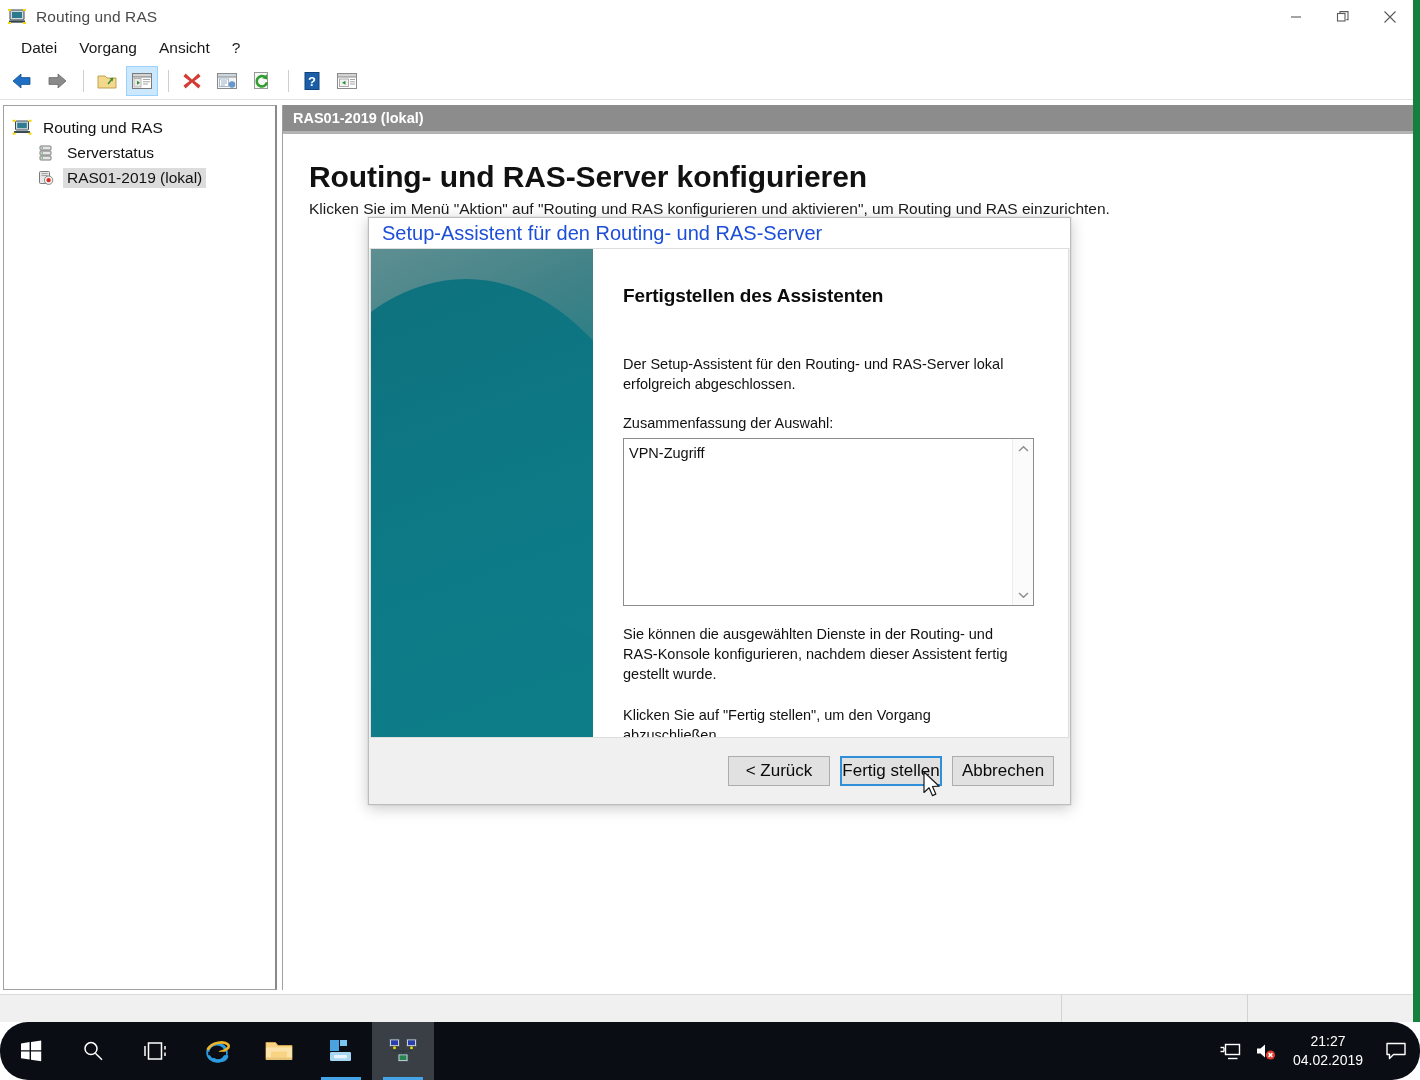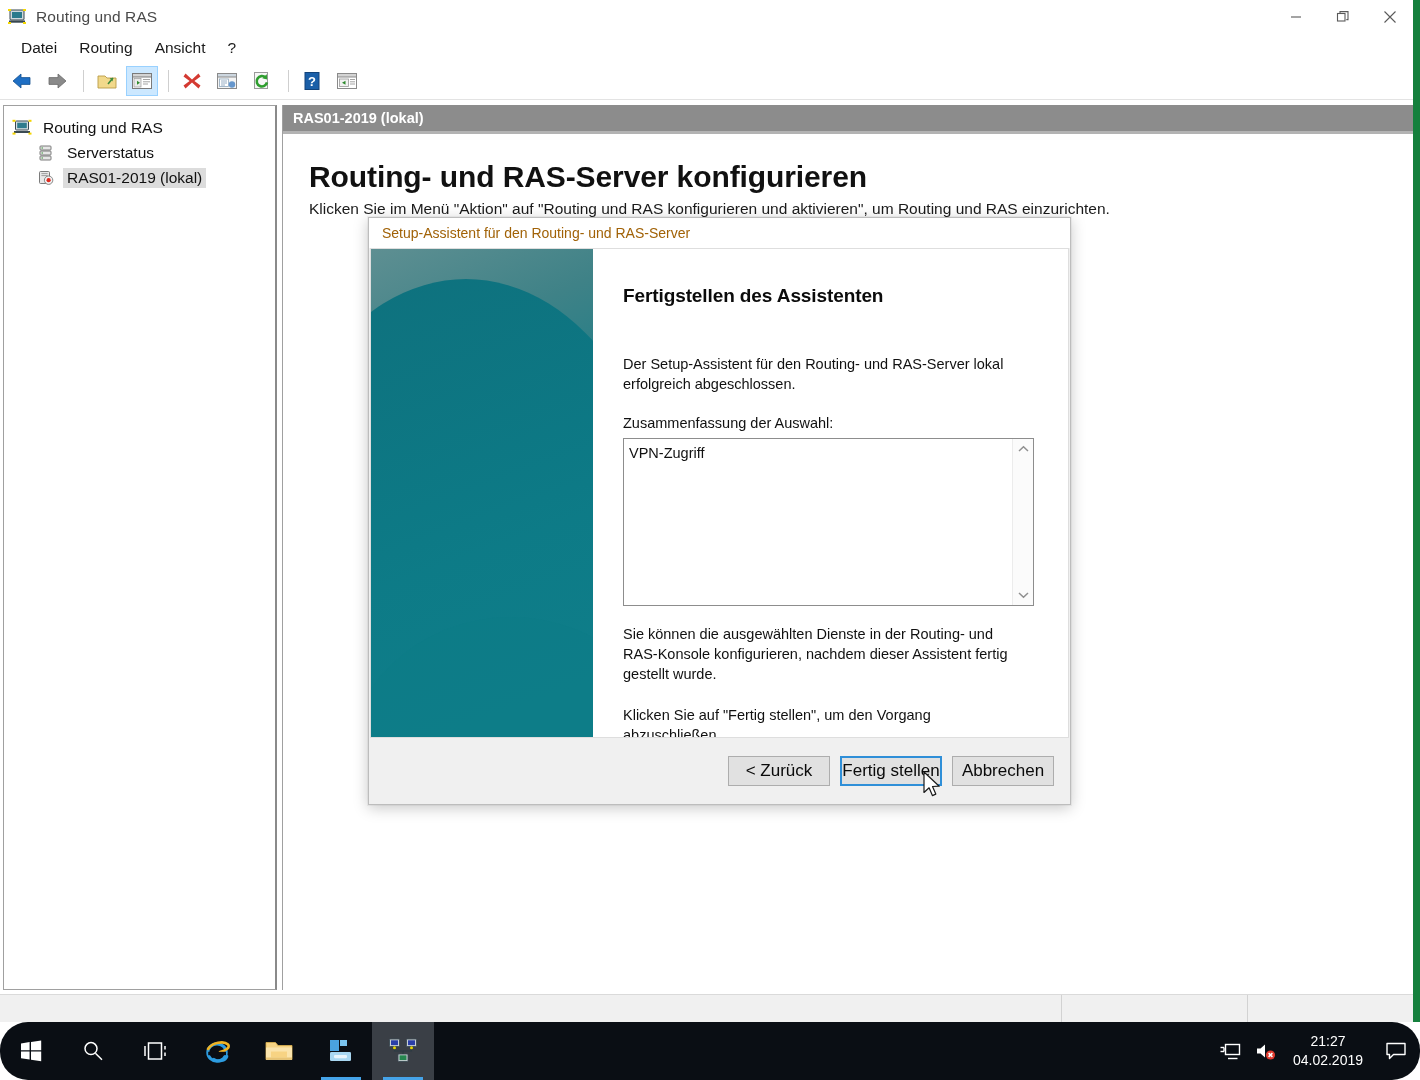--- a/index.html
+++ b/index.html
@@ -243,22 +243,22 @@
   .dlg-titlebar {
     height: 30px;
     background: #ffffff;
     display: flex;
     align-items: center;
     padding-left: 13px;
     box-sizing: border-box;
     flex: none;
   }
   .dlg-title-text {
-    font-size: 14px;
-    color: #a16207;
+    font-size: 20px;
+    color: #1d4ed8;
     white-space: nowrap;
   }
   .dlg-page {
     flex: 1;
     display: flex;
     background: #ffffff;
     margin: 0 1px;
     border: 1px solid #dedede;
     border-bottom: none;
     box-sizing: border-box;
@@ -494,21 +494,21 @@
         <div class="win-btn">
           <svg width="14" height="14" viewBox="0 0 14 14">
               <path d="M1.5 1.5l11 11M12.5 1.5l-11 11" stroke="#5a5a5a" stroke-width="1.1" fill="none"></path>
             </svg>
         </div>
       </div>
     </div>
 
     <div class="menubar">
       <div class="menu-item">Datei</div>
-      <div class="menu-item">Routing</div>
+      <div class="menu-item">Vorgang</div>
       <div class="menu-item">Ansicht</div>
       <div class="menu-item">?</div>
     </div>
 
     <div class="toolbar">
       <div class="tb-btn">
         <svg width="22" height="18" viewBox="0 0 22 18">
           <path d="M10 2 L2 9 L10 16 L10 12.4 L19 12.4 L19 5.6 L10 5.6 Z" fill="#1f6fc4" stroke="#14508f" stroke-width="0.8"></path>
         </svg>
       </div>

